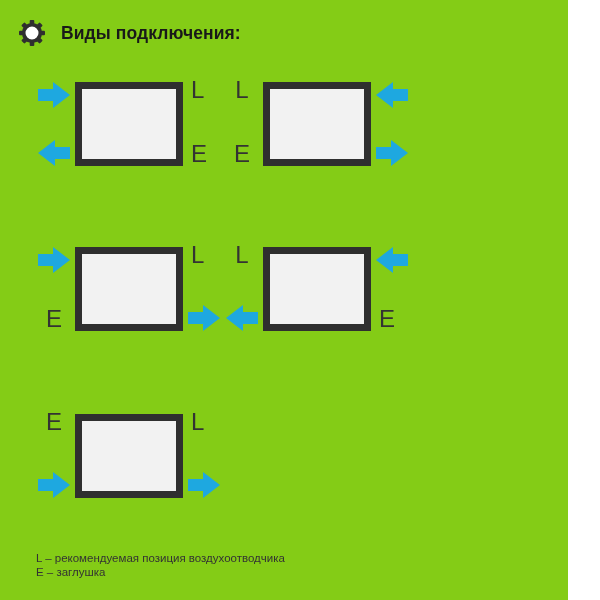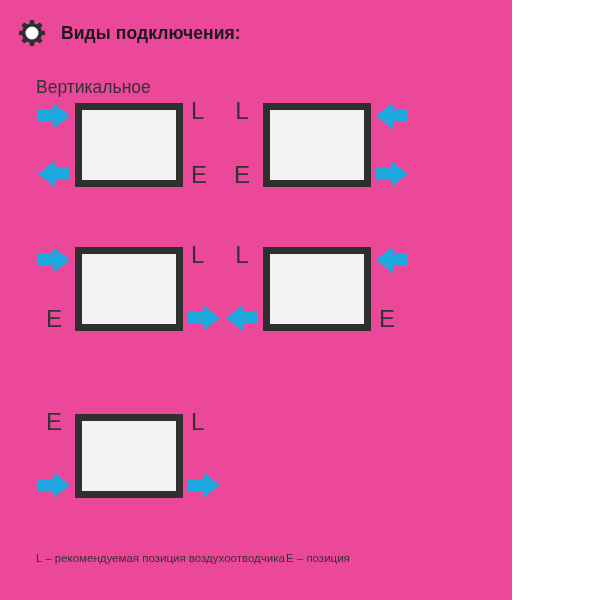--- a/index.html
+++ b/index.html
@@ -1,18 +1,18 @@
 <!DOCTYPE html>
 <html style="--arrow-color: #1EA8E0; --box-border: #2F2F2F; --box-fill: #F2F2F2; --text-color: #333333;"><head>
 <meta charset="utf-8">
 <title>Diagram</title>
 <style>
   html,body{margin:0;padding:0;background:#fff;}
   .canvas{
-    position:relative;width:512px;height:600px;background:#ec4899;
+    position:relative;width:568px;height:600px;background:#84cc16;
     font-family:"Liberation Sans","DejaVu Sans",sans-serif;overflow:hidden;
   }
   
   .app-header{position:absolute;top:19px;left:18px;display:flex;align-items:center;gap:15px;}
   .gear-wrap{width:28px;height:28px;flex:0 0 auto;}
   .page-title{font-size:17.5px;font-weight:700;color:#191919;letter-spacing:.1px;white-space:nowrap;}
   
   #sections-host .connection-section{position:absolute;left:0;width:600px;}
   #sections-host .connection-section:nth-child(1){top:77px;}
   #sections-host .connection-section:nth-child(2){top:242px;}
@@ -31,21 +31,21 @@
     background:var(--box-fill,#f2f2f2);border:7px solid var(--box-border,#2f2f2f);
   }
   
   .arrow{display:flex;align-items:center;width:32px;height:26px;}
   .arrow.left{flex-direction:row-reverse;}
   .arrow .tail{width:15px;height:12px;background:var(--arrow-color,#1ea8e0);display:block;}
   .arrow .head{width:0;height:0;display:block;border-top:13px solid transparent;border-bottom:13px solid transparent;}
   .arrow.right .head{border-left:17px solid var(--arrow-color,#1ea8e0);}
   .arrow.left  .head{border-right:17px solid var(--arrow-color,#1ea8e0);}
   
-  .legend{position:absolute;left:36px;top:552px;display:flex;flex-direction:row;gap:1px;}
+  .legend{position:absolute;left:36px;top:552px;display:flex;flex-direction:column;gap:1px;}
   .legend-line{font-size:11.5px;line-height:13px;color:var(--text-color,#333);}
 </style>
 </head>
 <body>
 
 <div class="canvas">
 
   <div class="app-header">
     <span class="gear-wrap">
       <svg viewBox="0 0 28 28" width="28" height="28" aria-hidden="true">
@@ -60,21 +60,20 @@
           <rect x="11.7" y="1" width="4.6" height="6.5" rx="1" transform="rotate(315 14 14)"></rect>
         </g>
         <circle cx="14" cy="14" r="8.3" fill="#ffffff" stroke="#2f2f2f" stroke-width="3.6"></circle>
       </svg>
     </span>
     <span class="page-title">Виды подключения:</span>
   </div>
 
   <div id="sections-host">
       <div class="connection-section">
-        <div class="section-title">Вертикальное</div>
         <div class="diagrams-row">
           <div class="diagram">
             <div class="col left">
               <div class="slot arrow right">
                 <span class="tail"></span>
                 <span class="head"></span>
               </div>
               <div class="slot arrow left">
                 <span class="tail"></span>
                 <span class="head"></span>
@@ -161,16 +160,16 @@
                 <span class="head"></span>
               </div>
             </div>
           </div>
         </div>
       </div>
     </div>
 
   <div class="legend" id="legend-host">
       <div class="legend-line">L – рекомендуемая позиция воздухоотводчика</div>
-      <div class="legend-line">E – позиция</div>
+      <div class="legend-line">E – заглушка</div>
     </div>
 
 </div>
 
 </body></html>

